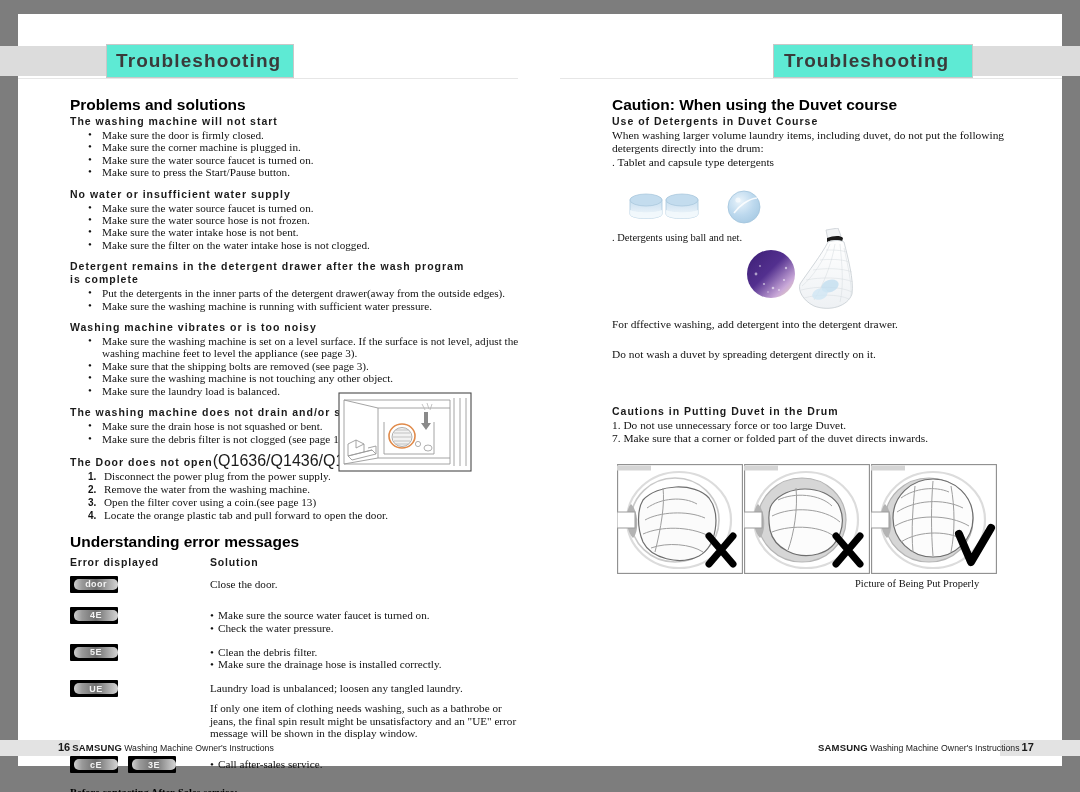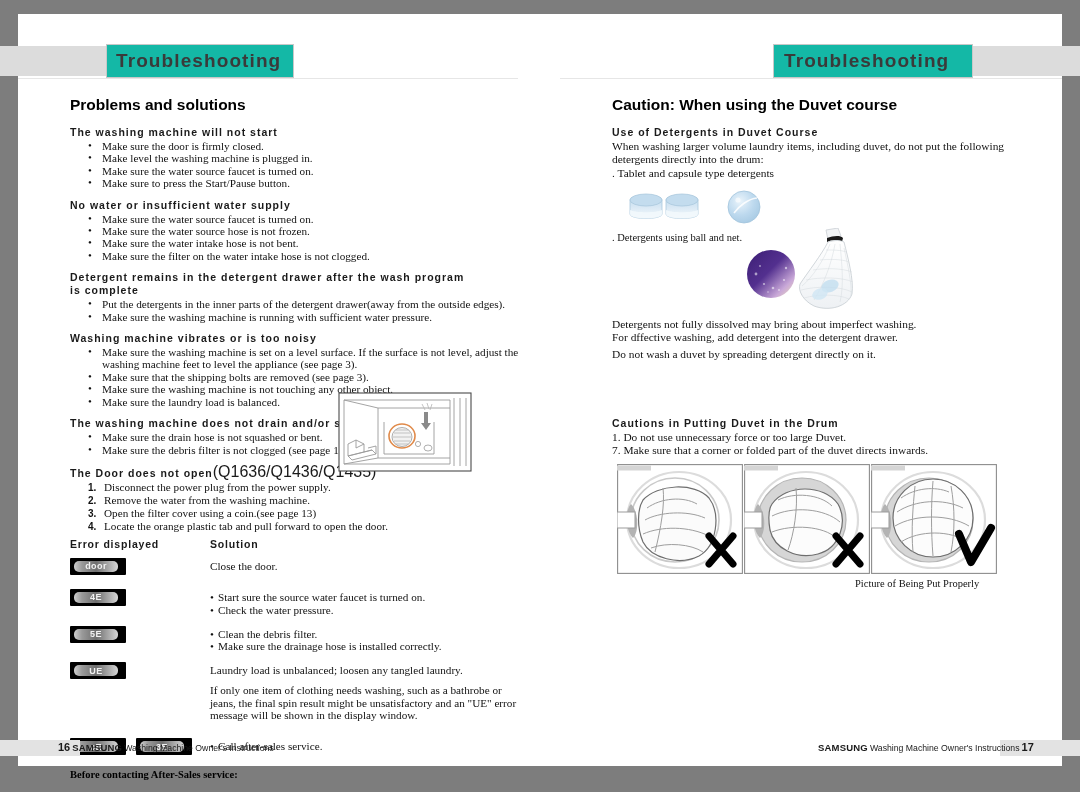--- a/index.html
+++ b/index.html
@@ -21,21 +21,21 @@
 
   
   .hdr-band {
     position: absolute; height: 30px; background: #dcdcdc;
   }
   .hdr-band.left  { left: 0px;   top: 46px; width: 285px; }
   .hdr-band.right { left: 780px; top: 46px; width: 300px; }
 
   .hdr-title {
     position: absolute; top: 44px; height: 34px;
-    background: #14b8a6;
+    background: #5eead4;
     border: 1px solid #c8c8c8;
     display: flex; align-items: center;
     font-family: "Liberation Sans", sans-serif;
     font-weight: bold; font-size: 19px; color: #3a3a3a;
     letter-spacing: 1.1px;
   }
   .hdr-title.left  { left: 106px; width: 188px; padding-left: 9px; }
   .hdr-title.right { left: 773px; width: 200px; padding-left: 10px; }
 
   .hdr-rule {
@@ -62,21 +62,21 @@
     margin-bottom: 1px;
   }
   .h1.big { font-size: 15.5px; }
   .h2 {
     font-family: "Liberation Sans", sans-serif;
     font-weight: bold; font-size: 10.5px; color: #1a1a1a;
     letter-spacing: 1.0px;
     margin-top: 9px; margin-bottom: 1px;
     line-height: 13px;
   }
-  .h2.tight { margin-top: 12px; }
+  .h2.tight { margin-top: 0; }
   .h2 .plain { letter-spacing: 0; font-family: Liberation Sans, sans-serif; font-weight: normal; font-size: 16px; }
 
   ul.bul { list-style: none; margin: 0 0 0 18px; }
   ul.bul li {
     position: relative; padding-left: 14px;
     font-size: 11.2px; line-height: 12.4px; color: #111;
   }
   ul.bul li::before {
     content: "\2022"; position: absolute; left: 0; top: -1px; font-size: 11px;
   }
@@ -84,39 +84,39 @@
   ol.num li {
     position: relative; padding-left: 16px; counter-increment: n;
     font-size: 11.2px; line-height: 13px; color: #111;
   }
   ol.num li::before {
     content: counter(n) "."; position: absolute; left: 0; top: 0;
     font-family: "Liberation Sans", sans-serif; font-weight: bold; font-size: 10px;
   }
 
   p.body { font-size: 11.4px; line-height: 13.4px; color: #111; }
-  p.gap { margin-top: 3px; }
+  p.gap { margin-top: 17px; }
 
   
   .errtbl { margin-top: 5px; position: relative; }
   .errhead {
     font-family: "Liberation Sans", sans-serif;
     font-weight: bold; font-size: 10.5px; letter-spacing: .8px;
     color: #1a1a1a; display: flex;
   }
   .errhead .c1 { width: 140px; }
   .errrow { display: flex; align-items: flex-start; }
   .errrow .c1 { width: 140px; flex: none; }
   .errrow .c2 { flex: 1; font-size: 11.2px; line-height: 12.8px; color: #111; padding-top: 2px; }
   .errrow .c2 .b { position: relative; padding-left: 8px; }
   .errrow .c2 .b::before { content: "\2022"; position: absolute; left: 0; }
 
   
   .lcd {
-    width: 56px; height: 17px; background: #000000;
+    width: 48px; height: 17px; background: #000000;
     border-radius: 1px; position: relative; display: inline-block; padding-left: 41px;
   }
   .lcd .inner {
     position: absolute; left: 4px; top: 3px; width: 44px; height: 11px;
     border-radius: 5px;
     background: linear-gradient(90deg,#cfcfcf 0%, #9a9a9a 18%, #6e6e6e 50%, #a8a8a8 78%, #d6d6d6 100%);
     display: flex; align-items: center; justify-content: center;
     font-family: "Liberation Sans", sans-serif;
     font-weight: bold; font-size: 9px; color: #f2f2f2;
     letter-spacing: .4px;
@@ -160,21 +160,21 @@
   <div class="hdr-title right">Troubleshooting</div>
   <div class="hdr-rule left"></div>
   <div class="hdr-rule right"></div>
 
   <div class="col left">
     <div class="h1 big">Problems and solutions</div>
 
     <div class="h2 tight">The washing machine will not start</div>
     <ul class="bul">
       <li>Make sure the door is firmly closed.</li>
-      <li>Make level the washing machine is plugged in.</li>
+      <li>Make sure the corner machine is plugged in.</li>
       <li>Make sure the water source faucet is turned on.</li>
       <li>Make sure to press the Start/Pause button.</li>
     </ul>
 
     <div class="h2">No water or insufficient water supply</div>
     <ul class="bul">
       <li>Make sure the water source faucet is turned on.</li>
       <li>Make sure the water source hose is not frozen.</li>
       <li>Make sure the water intake hose is not bent.</li>
       <li>Make sure the filter on the water intake hose is not clogged.</li>
@@ -203,20 +203,21 @@
     <div class="h2">
       <span>The Door does not open</span><span class="plain">(Q1636/Q1436/Q1435)</span>
     </div>
     <ol class="num">
       <li>Disconnect the power plug from the power supply.</li>
       <li>Remove the water from the washing machine.</li>
       <li>Open the filter cover using a coin.(see page 13)</li>
       <li>Locate the orange plastic tab and pull forward to open the door.</li>
     </ol>
 
+    <div class="h1 big" style="margin-top:11px">Understanding error messages</div>
 
     <div class="errtbl">
       <div class="errhead">
         <div class="c1">Error displayed</div>
         <div class="c2">Solution</div>
       </div>
 
       <div class="errrow" style="margin-top:8px">
         <div class="c1">
           <span class="lcd"><span class="inner">door</span></span>
@@ -224,21 +225,21 @@
         <div class="c2">
           <div>Close the door.</div>
         </div>
       </div>
 
       <div class="errrow" style="margin-top:10px">
         <div class="c1">
           <span class="lcd"><span class="inner">4E</span></span>
         </div>
         <div class="c2">
-          <div class="b">Start sure the source water faucet is turned on.</div>
+          <div class="b">Make sure the source water faucet is turned on.</div>
           <div class="b">Check the water pressure.</div>
         </div>
       </div>
 
       <div class="errrow" style="margin-top:9px">
         <div class="c1">
           <span class="lcd"><span class="inner">5E</span></span>
         </div>
         <div class="c2">
           <div class="b">Clean the debris filter.</div>
@@ -385,21 +386,20 @@
         <path d="M64 52 C78 49, 100 49, 111 54"></path>
         <path d="M59 62 C74 58, 98 58, 110 64"></path>
         <path d="M62 70 C76 66, 96 66, 107 71"></path>
       </g>
       <ellipse cx="88" cy="58" rx="9" ry="6" fill="#bfdcef" opacity="0.75" transform="rotate(-20 88 58)"></ellipse>
       <ellipse cx="78" cy="66" rx="8" ry="5.5" fill="#cfe6f4" opacity="0.8" transform="rotate(-20 78 66)"></ellipse>
     </g>
   </svg>
 
   <div style="position:absolute; left:612px; top:318px; width:420px;">
-    <p class="body">Detergents not fully dissolved may bring about imperfect washing.</p>
     <p class="body">For dffective washing, add detergent into the detergent drawer.</p>
     <p class="body gap">Do not wash a duvet by spreading detergent directly on it.</p>
   </div>
 
   <div style="position:absolute; left:612px; top:405px; width:420px;">
     <div class="h2 tight">Cautions in Putting Duvet in the Drum</div>
     <p class="body">1. Do not use unnecessary force or too large Duvet.</p>
     <p class="body">7. Make sure that a corner or folded part of the duvet directs inwards.</p>
   </div>
 

